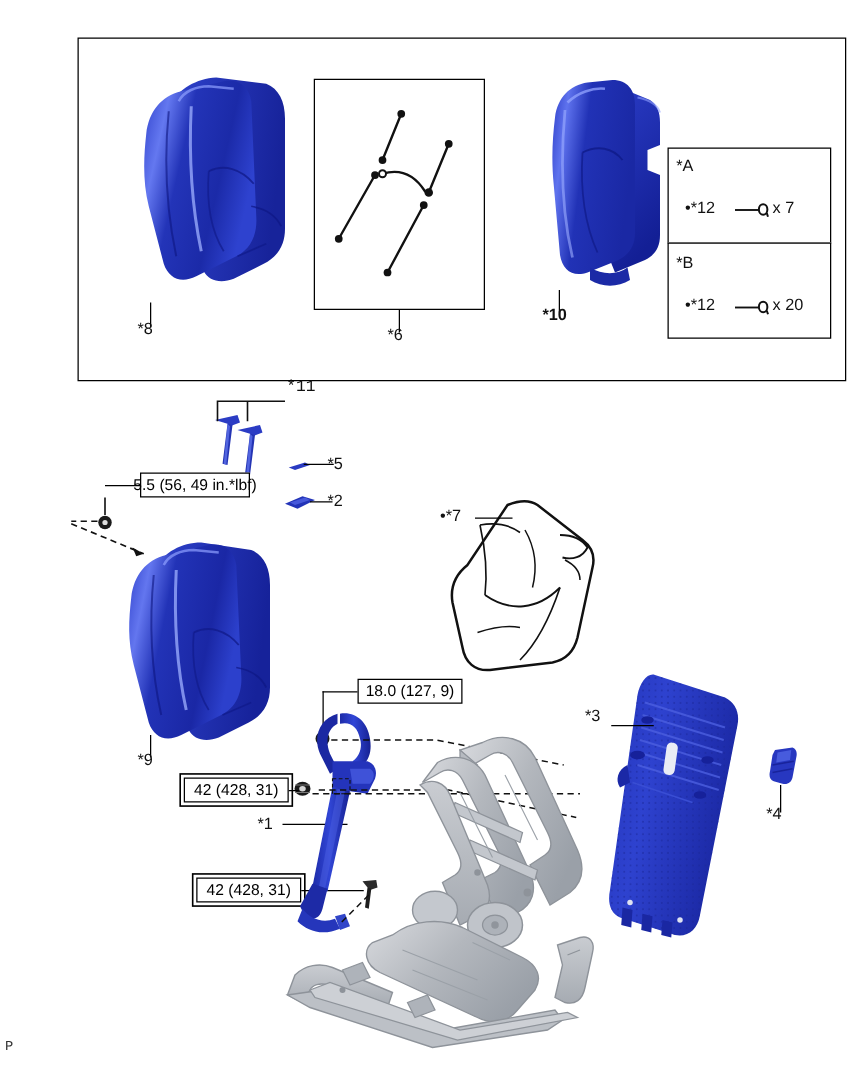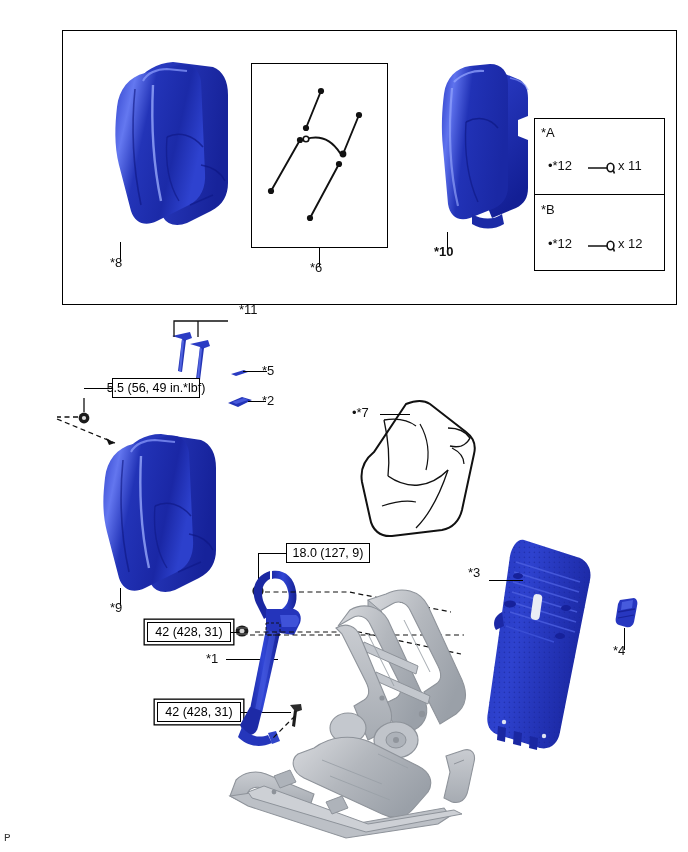--- a/index.html
+++ b/index.html
@@ -117,50 +117,50 @@
   <div class="lbl abs" style="left:434px;top:245px;font-weight:bold;">*10</div>
 
   <div class="abbox abs" style="left:534px;top:118px;width:131px;height:77px;"></div>
   <div class="lbl abs" style="left:541px;top:126px;">*A</div>
   <div class="lbl abs" style="left:548px;top:159px;">•*12</div>
   <svg class="abs" style="left:588px;top:160px;" width="30" height="14" viewBox="0 0 30 14">
     <line x1="0" y1="8" x2="19" y2="8" stroke="#111" stroke-width="1.5"></line>
     <ellipse cx="22.5" cy="7.5" rx="3.4" ry="4.2" fill="none" stroke="#111" stroke-width="1.6"></ellipse>
     <line x1="25.4" y1="10.4" x2="26.4" y2="13.4" stroke="#111" stroke-width="1.6"></line>
   </svg>
-  <div class="lbl abs" style="left:618px;top:159px;">x 11</div>
+  <div class="lbl abs" style="left:618px;top:159px;">x 7</div>
 
   <div class="abbox abs" style="left:534px;top:194px;width:131px;height:77px;"></div>
   <div class="lbl abs" style="left:541px;top:203px;">*B</div>
   <div class="lbl abs" style="left:548px;top:237px;">•*12</div>
   <svg class="abs" style="left:588px;top:238px;" width="30" height="14" viewBox="0 0 30 14">
     <line x1="0" y1="8" x2="19" y2="8" stroke="#111" stroke-width="1.5"></line>
     <ellipse cx="22.5" cy="7.5" rx="3.4" ry="4.2" fill="none" stroke="#111" stroke-width="1.6"></ellipse>
     <line x1="25.4" y1="10.4" x2="26.4" y2="13.4" stroke="#111" stroke-width="1.6"></line>
   </svg>
-  <div class="lbl abs" style="left:618px;top:237px;">x 12</div>
+  <div class="lbl abs" style="left:618px;top:237px;">x 20</div>
 
   <svg class="abs" style="left:168px;top:330px;" width="54" height="50" viewBox="0 0 54 50">
     <g>
       <path d="M4 6 L22 2 L24 8 L16 11 L14 9 Z" fill="#2b3cc4"></path>
       <path d="M14 9 L18 10 L14 42 L10 41 Z" fill="#2434b4"></path>
       <path d="M14 9 L16 11 L13 42 L11 41 Z" fill="#5c70ea" opacity=".8"></path>
     </g>
     <g>
       <path d="M22 14 L40 10 L42 16 L34 19 L32 17 Z" fill="#2b3cc4"></path>
       <path d="M32 17 L36 18 L32 50 L28 49 Z" fill="#2434b4"></path>
       <path d="M32 17 L34 19 L31 50 L29 49 Z" fill="#5c70ea" opacity=".8"></path>
     </g>
   </svg>
 
   <svg class="abs" style="left:170px;top:317px;" width="62" height="22" viewBox="0 0 62 22">
     <polyline points="4,20 4,4 58,4" fill="none" stroke="#111" stroke-width="1.3"></polyline>
     <polyline points="28,20 28,4" fill="none" stroke="#111" stroke-width="1.3"></polyline>
   </svg>
-  <div class="lbl abs" style="left:239px;top:303px;">*11</div>
+  <div class="lbl abs" style="left:229px;top:303px;font-family:Liberation Mono, monospace;">*11</div>
 
   <svg class="abs" style="left:230px;top:368px;" width="20" height="10" viewBox="0 0 20 10">
     <path d="M1 6 L14 2 L18 4 L6 8 Z" fill="#2a3bc2"></path>
   </svg>
   <div class="ln lnh abs" style="left:243px;top:371px;width:24px;"></div>
   <div class="lbl abs" style="left:262px;top:364px;">*5</div>
 
   <svg class="abs" style="left:226px;top:394px;" width="28" height="16" viewBox="0 0 28 16">
     <path d="M2 9 L16 3 L26 6 L12 13 Z" fill="#2334b8"></path>
     <path d="M6 8 L18 4 L22 6 L10 10 Z" fill="#4d60e0" opacity=".85"></path>

